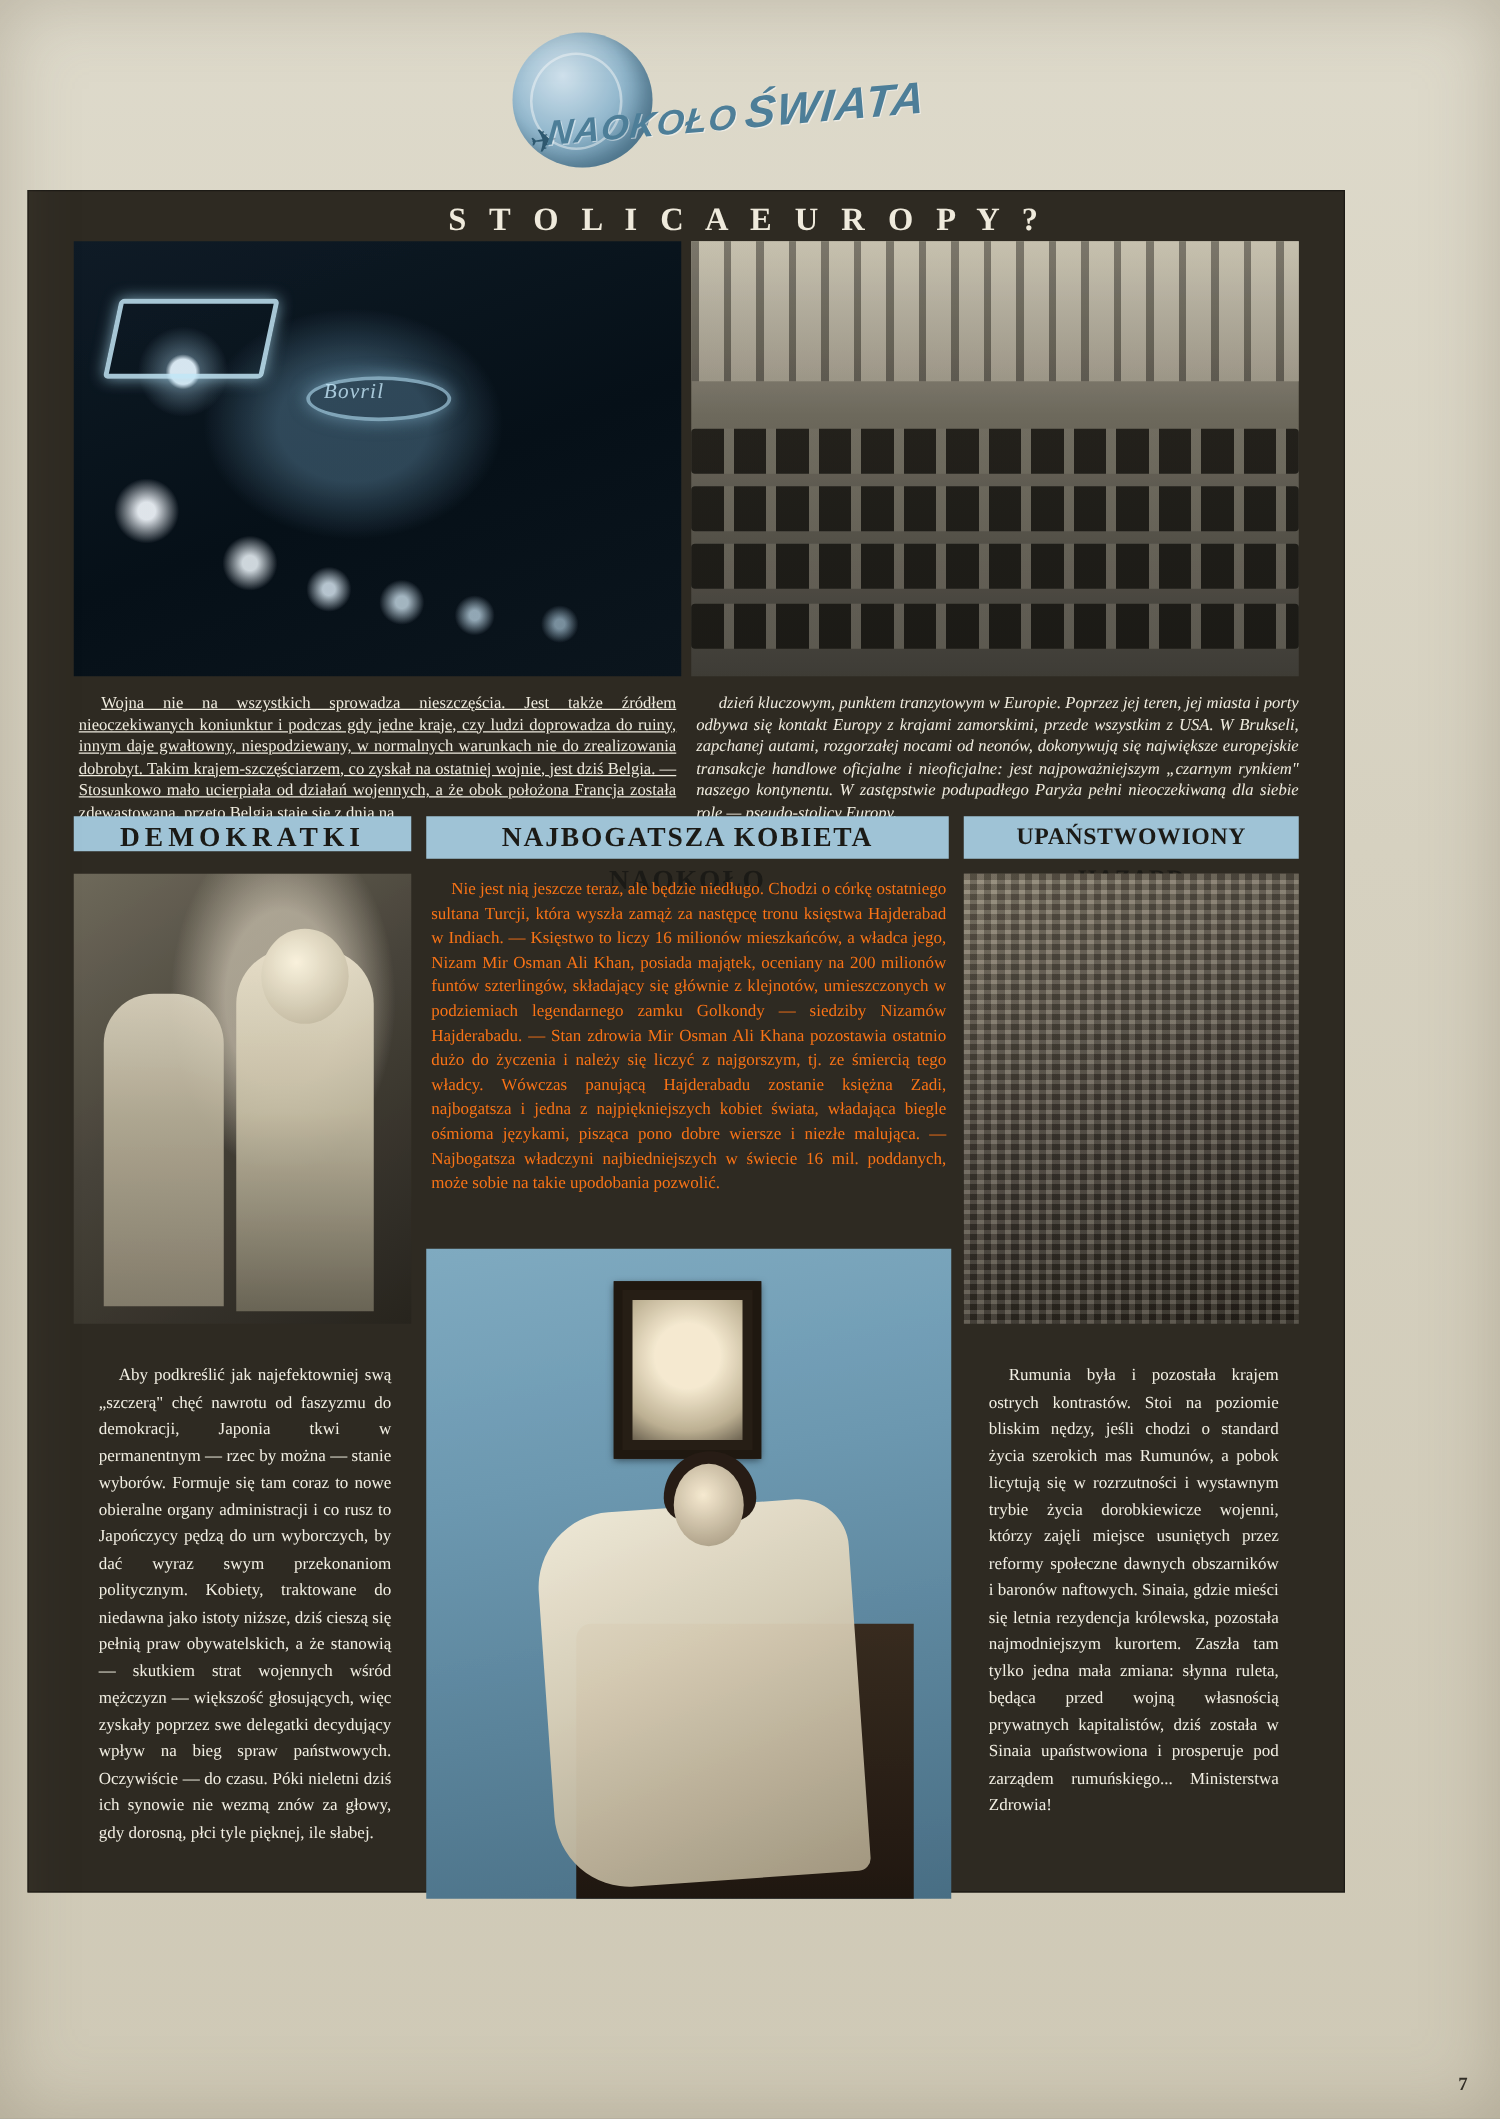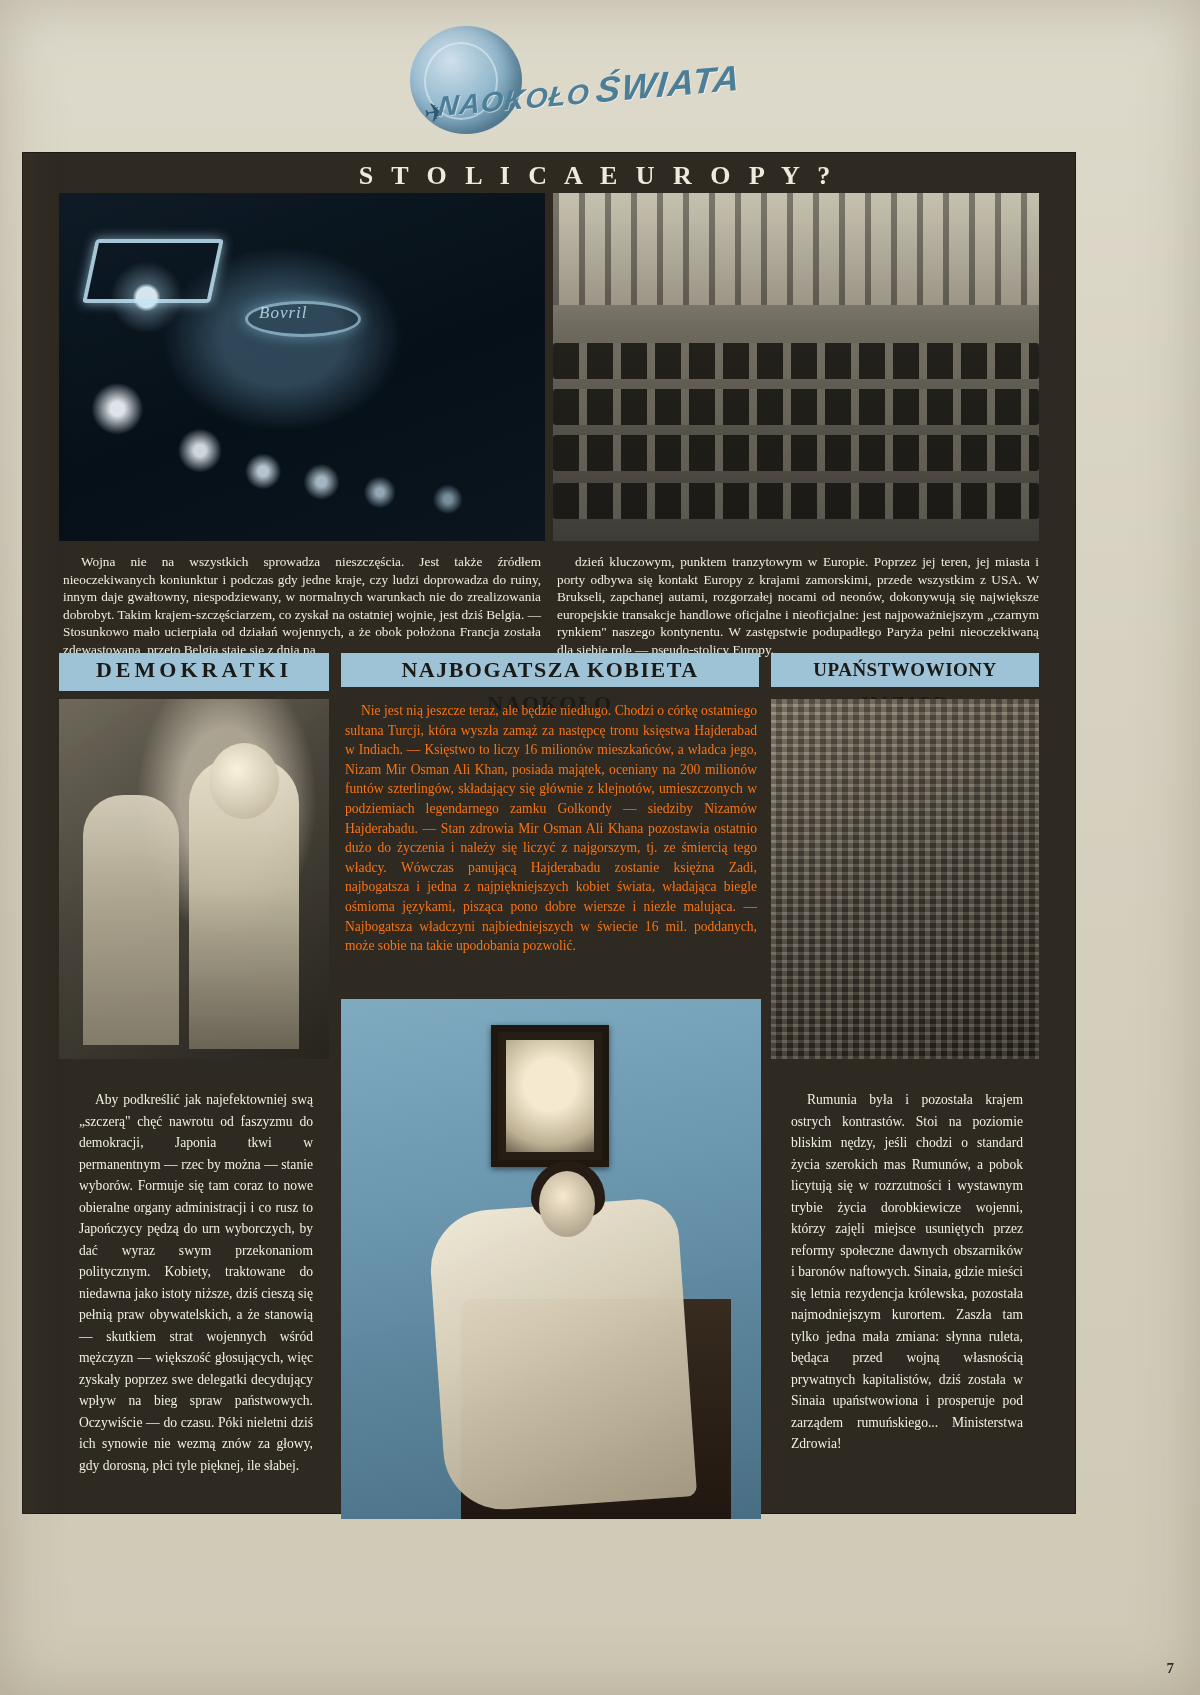--- a/index.html
+++ b/index.html
@@ -174,35 +174,35 @@
 
   
   .lead-col {
     position: absolute;
     color: #f0ecdf;
     font-size: 13.3px;
     line-height: 17.5px;
     text-align: justify;
     font-family: "Liberation Serif", serif;
   }
-  #lead-left  { left: 40px;  top: 400px; width: 478px; }
-  #lead-right { left: 534px; top: 400px; width: 482px; }
+  #lead-left  { left: 40px;  top: 400px; width: 478px; text-decoration: underline; }
+  #lead-right { left: 534px; top: 400px; width: 482px; font-style: italic; }
   .lead-col p { margin: 0; text-indent: 18px; }
 
   
   .bar {
     position: absolute;
     background: #9fc3d6;
     color: #1b1a16;
     font-family: "Liberation Serif", serif;
     font-weight: bold;
     text-align: center;
     letter-spacing: 2px;
   }
-  #bar-left   { left: 36px;  top: 500px; width: 270px; height: 38px; font-size: 22px; line-height: 34px; letter-spacing:4px;}
+  #bar-left   { left: 36px;  top: 500px; width: 270px; height: 28px; font-size: 22px; line-height: 34px; letter-spacing:4px;}
   #bar-center { left: 318px; top: 500px; width: 418px; height: 34px; font-size: 22px; line-height: 34px; letter-spacing:1.5px;}
   #bar-right  { left: 748px; top: 500px; width: 268px; height: 34px; font-size: 19px; line-height: 34px; letter-spacing:.5px;}
 
   
   #photo-demo {
     left: 36px; top: 546px; width: 270px; height: 360px;
     background:
       radial-gradient(ellipse at 62% 28%, rgba(235,225,205,.55) 0 46px, transparent 90px),
       linear-gradient(145deg,#6f6a5c 0%, #4a463d 45%, #2b2822 100%);
   }

